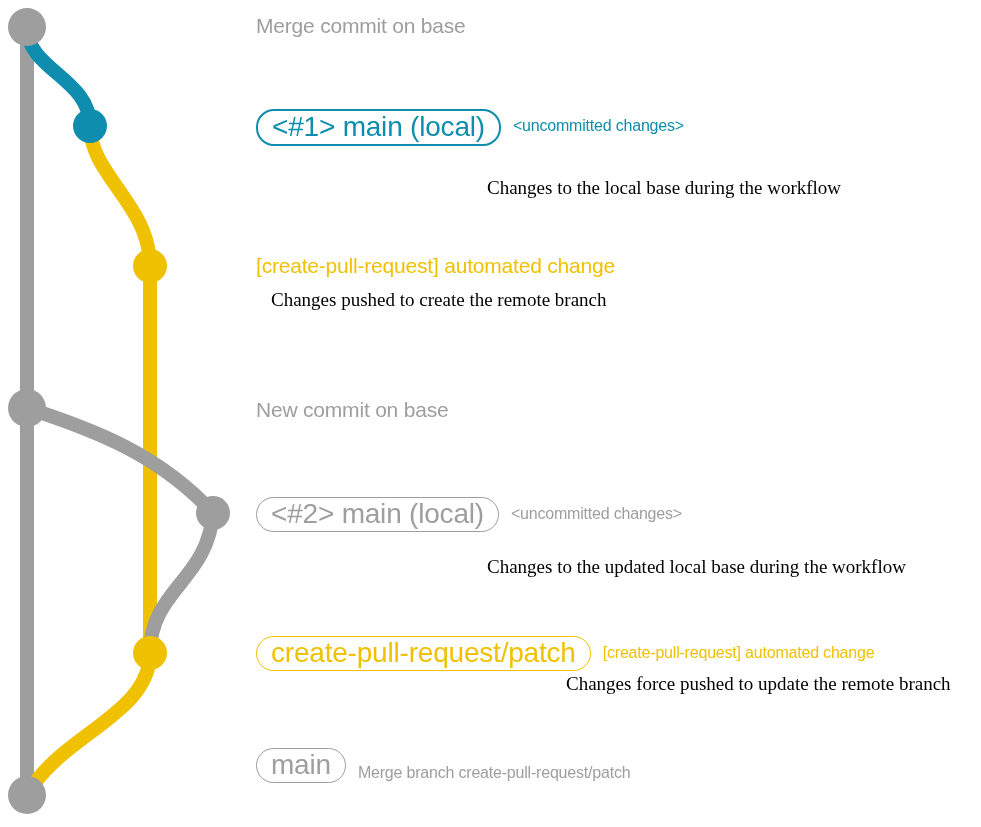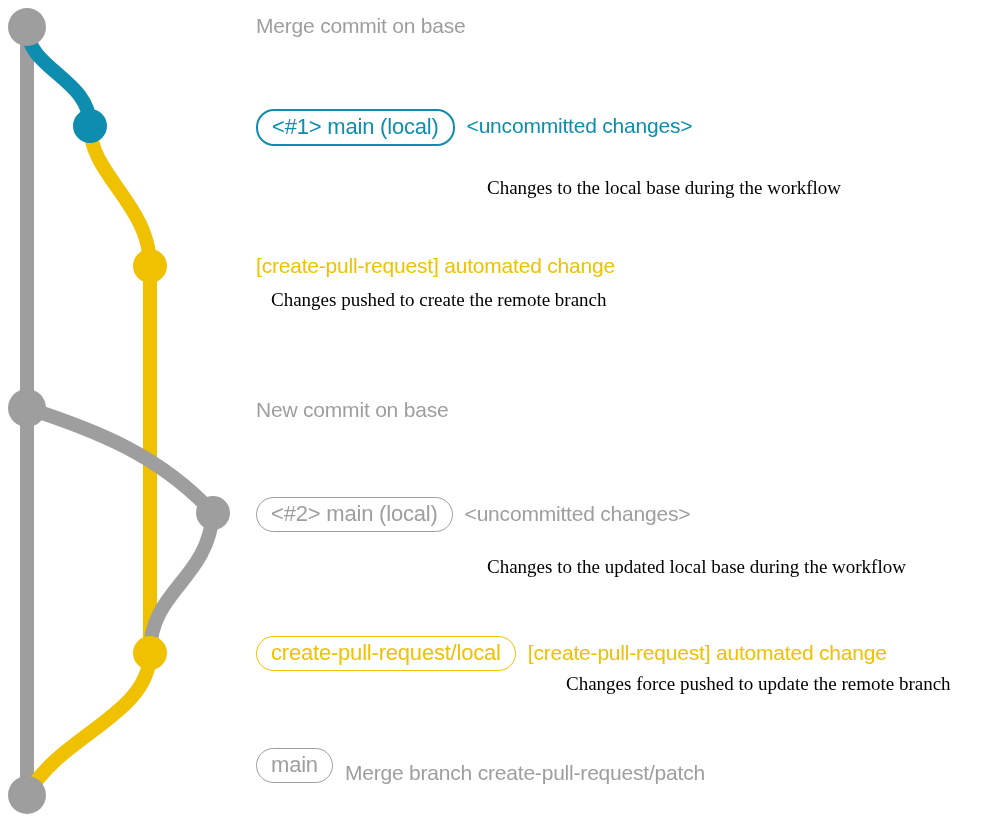--- a/index.html
+++ b/index.html
@@ -26,30 +26,30 @@
     position: absolute;
     display: flex;
     align-items: flex-start;
     white-space: nowrap;
   }
   .badge {
     display: inline-block;
     border: 2px solid currentColor;
     border-radius: 18px;
     padding: 4px 14px 5px 14px;
-    font-size: 22px;
+    font-size: 28px;
     line-height: 24px;
     font-family: "Liberation Sans", sans-serif;
     background: #ffffff;
     letter-spacing: -0.2px;
   }
   .badge.gray   { border-width: 1.5px; }
   .badge.yellow { border-width: 1.5px; }
   .subject {
-    font-size: 21px;
+    font-size: 16px;
     line-height: 24px;
     font-family: "Liberation Sans", sans-serif;
     letter-spacing: -0.2px;
   }
   .badge-gap { width: 12px; flex: none; }
   .headline-only {
     font-size: 21px;
     line-height: 24px;
     font-family: "Liberation Sans", sans-serif;
     letter-spacing: -0.2px;
@@ -119,21 +119,21 @@
 </div>
 
 <div class="row" style="left:256px; top:497px;">
   <span class="badge gray c-gray">&lt;#2&gt; main (local)</span>
   <span class="badge-gap"></span>
   <span class="subject c-gray" style="padding-top:5px;">&lt;uncommitted changes&gt;</span>
 </div>
 <div class="desc" style="left:487px; top:516px;margin-top:40px;">Changes to the updated local base during the workflow</div>
 
 <div class="row" style="left:256px; top:636px;">
-  <span class="badge yellow c-yellow">create-pull-request/local</span>
+  <span class="badge yellow c-yellow">create-pull-request/patch</span>
   <span class="badge-gap"></span>
   <span class="subject c-yellow" style="padding-top:5px;">[create-pull-request] automated change</span>
 </div>
 <div class="desc" style="left:566px; top:673px;">Changes force pushed to update the remote branch</div>
 
 <div class="row" style="left:256px; top:748px;">
   <span class="badge gray c-gray">main</span>
   <span class="badge-gap"></span>
   <span class="subject c-gray" style="padding-top:5px;margin-top:8px;">Merge branch create-pull-request/patch</span>
 </div>

